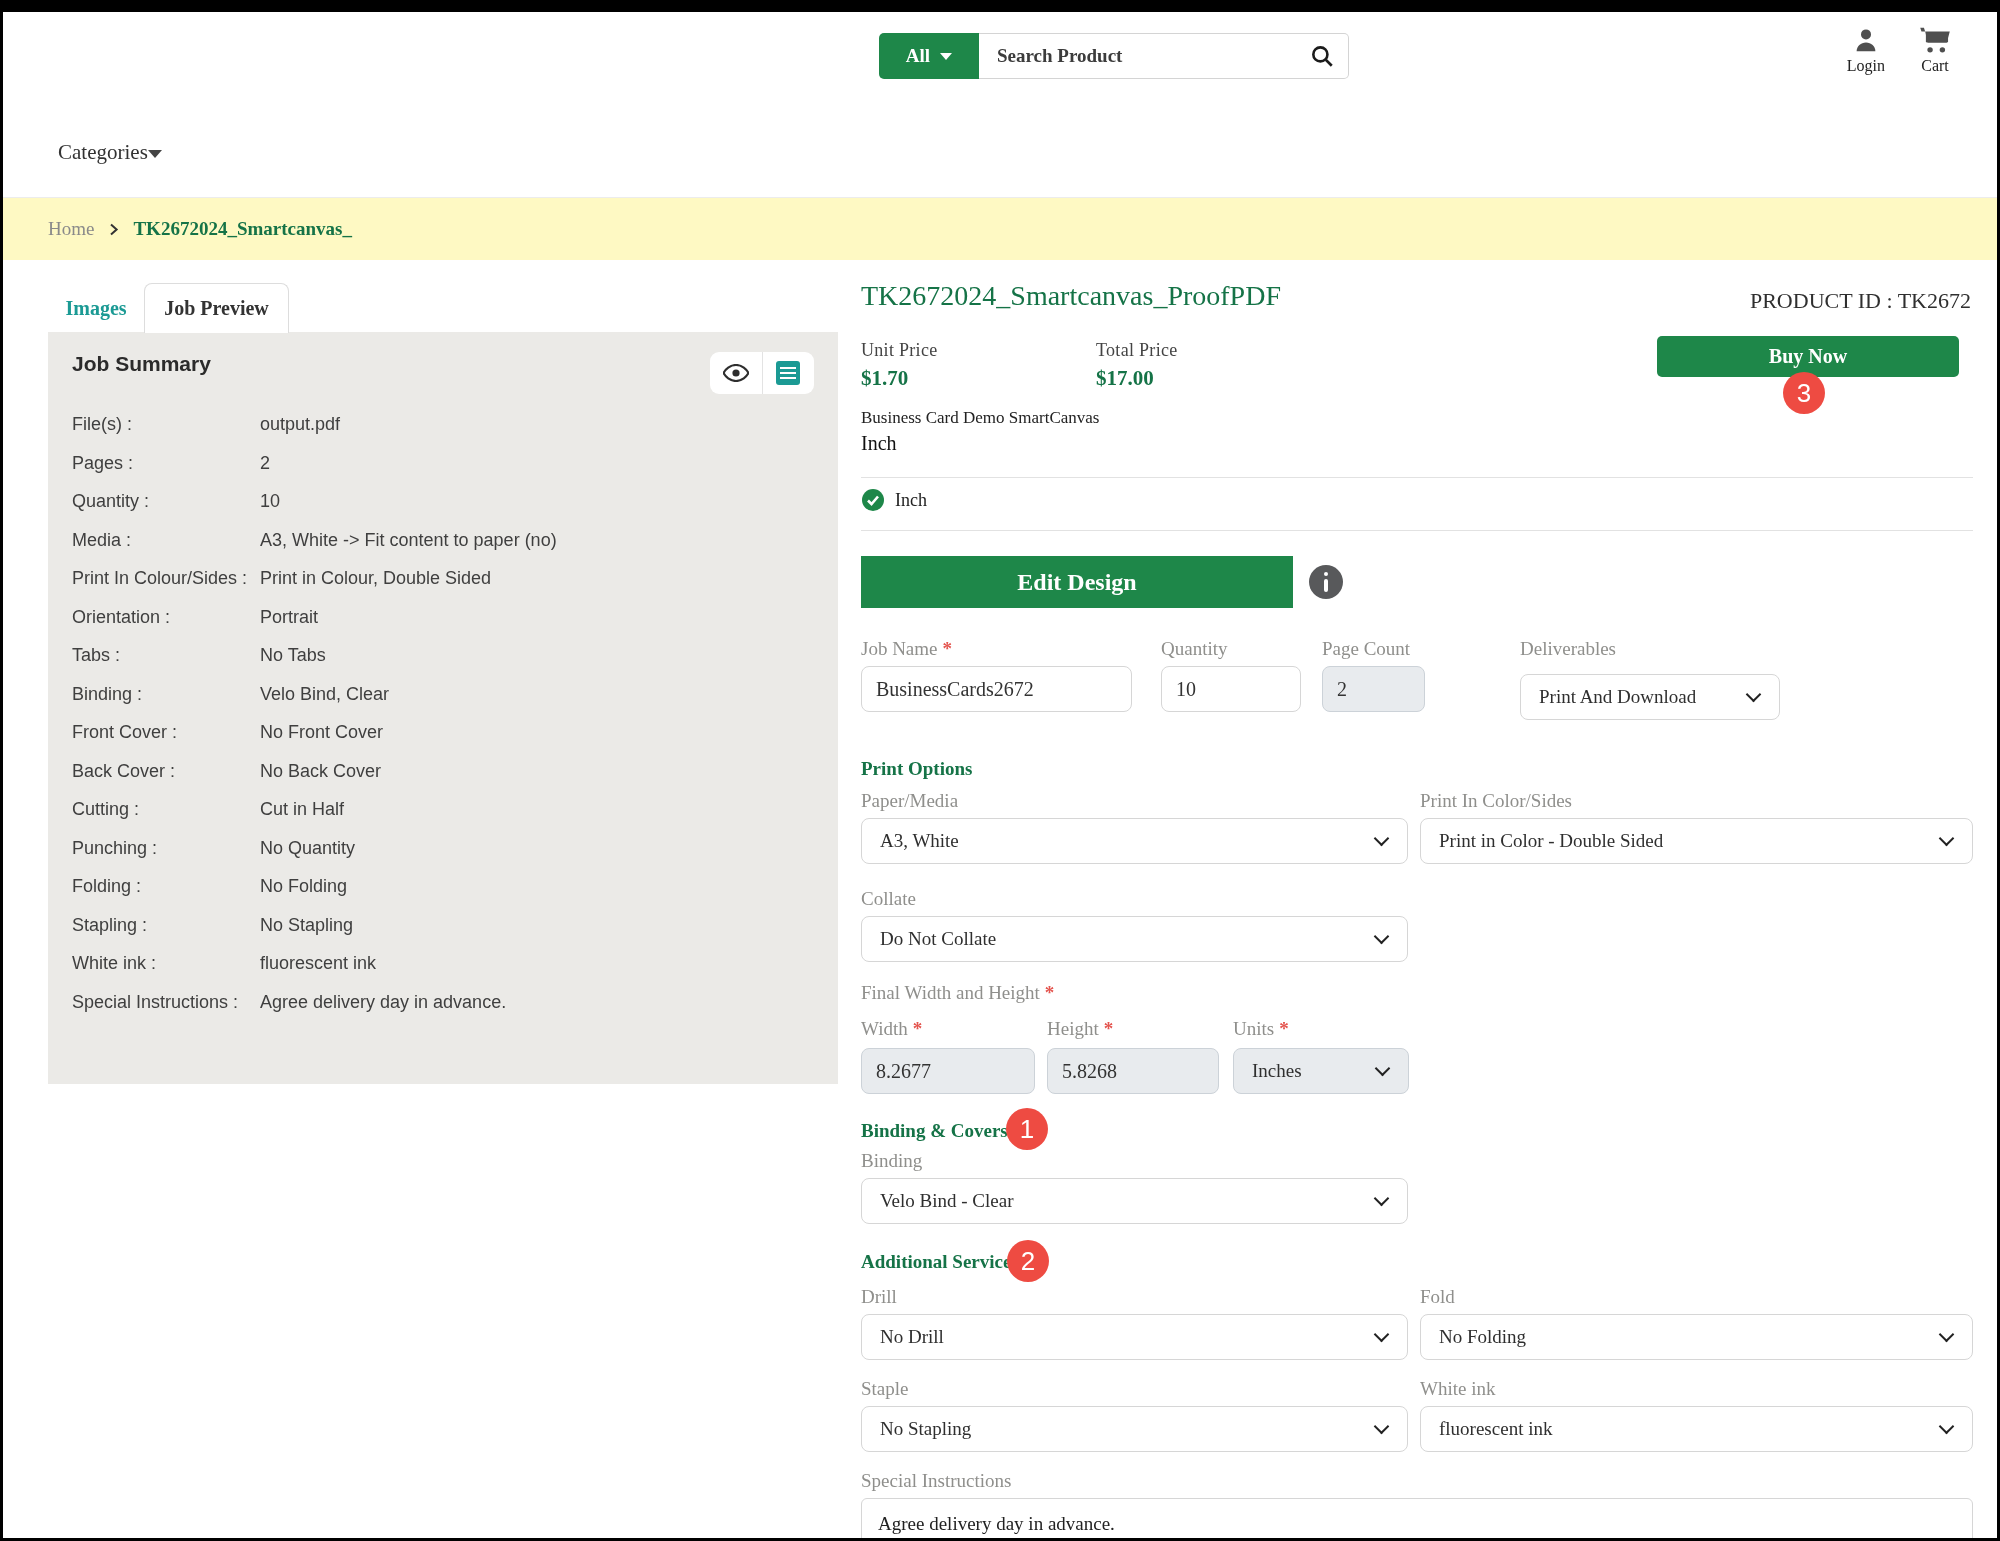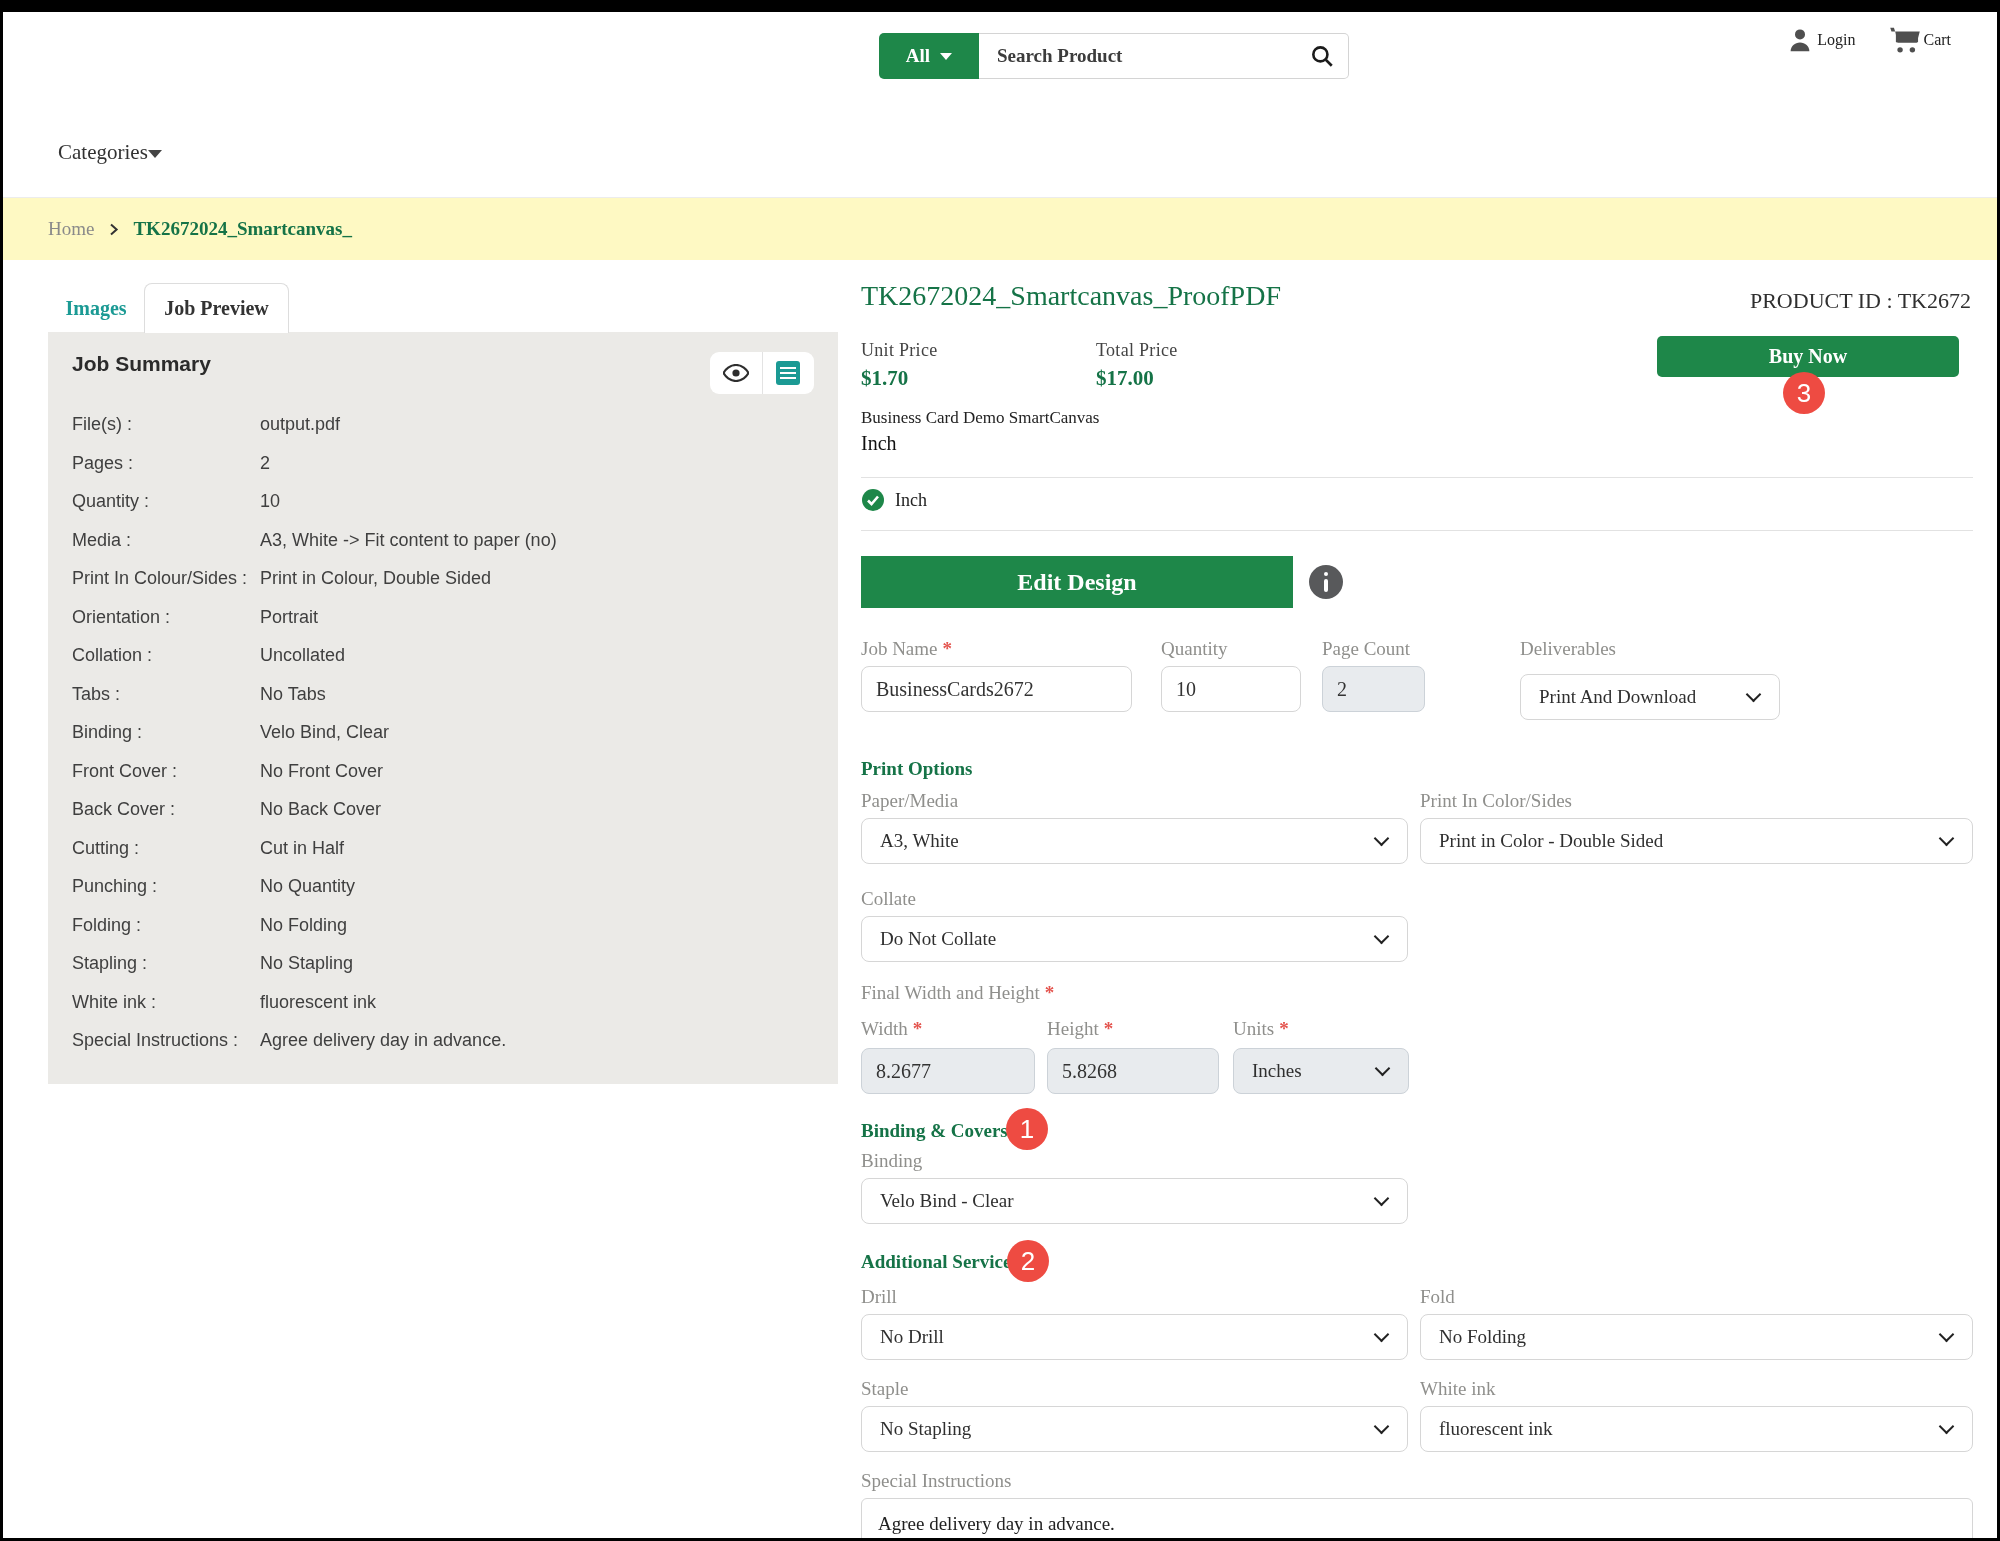--- a/index.html
+++ b/index.html
@@ -17,21 +17,21 @@
   .search-scope { width: 100px; background: var(--green); color: #fff; display: flex; align-items: center;
                   justify-content: center; gap: 10px; border-radius: 5px 0 0 5px; font-weight: bold; font-size: 19px; cursor: pointer; }
   .caret-down-white { width: 0; height: 0; border-left: 6px solid transparent; border-right: 6px solid transparent; border-top: 7px solid #fff; }
   .search-inputwrap { flex: 1; border: 1px solid #d4d4d4; border-left: none; border-radius: 0 5px 5px 0;
                       display: flex; align-items: center; background: #fff; }
   .search-inputwrap input { flex: 1; border: none; outline: none; font-family: "Liberation Serif", serif;
                             font-weight: bold; font-size: 19px; color: #333; padding-left: 18px; background: transparent; }
   .search-inputwrap input::placeholder { color: #3c3c3c; font-weight: bold; }
   .search-btn { width: 52px; display: flex; align-items: center; justify-content: center; cursor: pointer; background: none; border: none; }
   .account { position: absolute; right: 46px; top: 13px; display: flex; gap: 34px; }
-  .acct-item { display: flex; flex-direction: row; align-items: center; gap: 2px; cursor: pointer; }
+  .acct-item { display: flex; flex-direction: column; align-items: center; gap: 2px; cursor: pointer; }
   .acct-item span { font-size: 16px; color: #222; }
 
   
   .catrow { position: absolute; left: 0; top: 107px; width: 100%; height: 91px; background: #fff;
             display: flex; align-items: center; padding-left: 55px; border-bottom: 1px solid #ececec; }
   .catlabel { font-size: 21px; color: #333; display: flex; align-items: center; gap: 0; cursor: pointer; }
   .caret-down-dark { width: 0; height: 0; border-left: 7px solid transparent; border-right: 7px solid transparent; border-top: 8px solid #444; margin-top: 3px; }
   .crumbrow { position: absolute; left: 0; top: 198px; width: 100%; height: 62px; background: #fef9c3;
               display: flex; align-items: center; padding-left: 45px; gap: 12px; }
   .crumb-home { font-size: 19px; color: #8a8a8a; cursor: pointer; }
@@ -199,24 +199,20 @@
     <div class="jrow">
       <span class="jl">Print In Colour/Sides :</span>
       <span class="jv">Print in Colour, Double Sided</span>
     </div>
 
     <div class="jrow">
       <span class="jl">Orientation :</span>
       <span class="jv">Portrait</span>
     </div>
 
-    <div class="jrow">
-      <span class="jl">Collation :</span>
-      <span class="jv">Uncollated</span>
-    </div>
 
     <div class="jrow">
       <span class="jl">Tabs :</span>
       <span class="jv">No Tabs</span>
     </div>
 
     <div class="jrow">
       <span class="jl">Binding :</span>
       <span class="jv">Velo Bind, Clear</span>
     </div>

